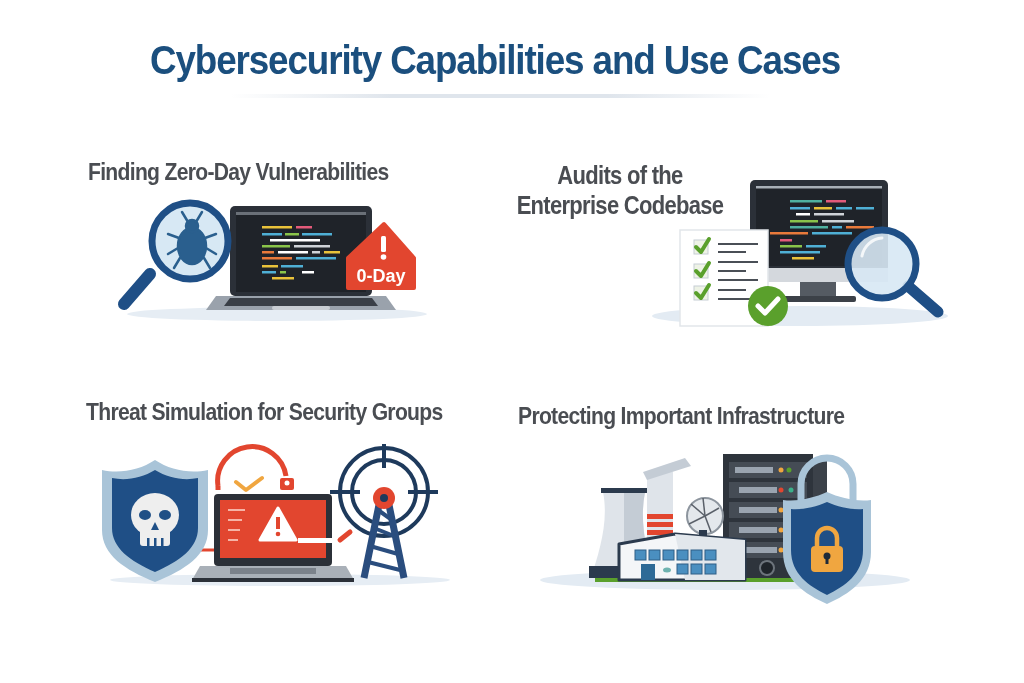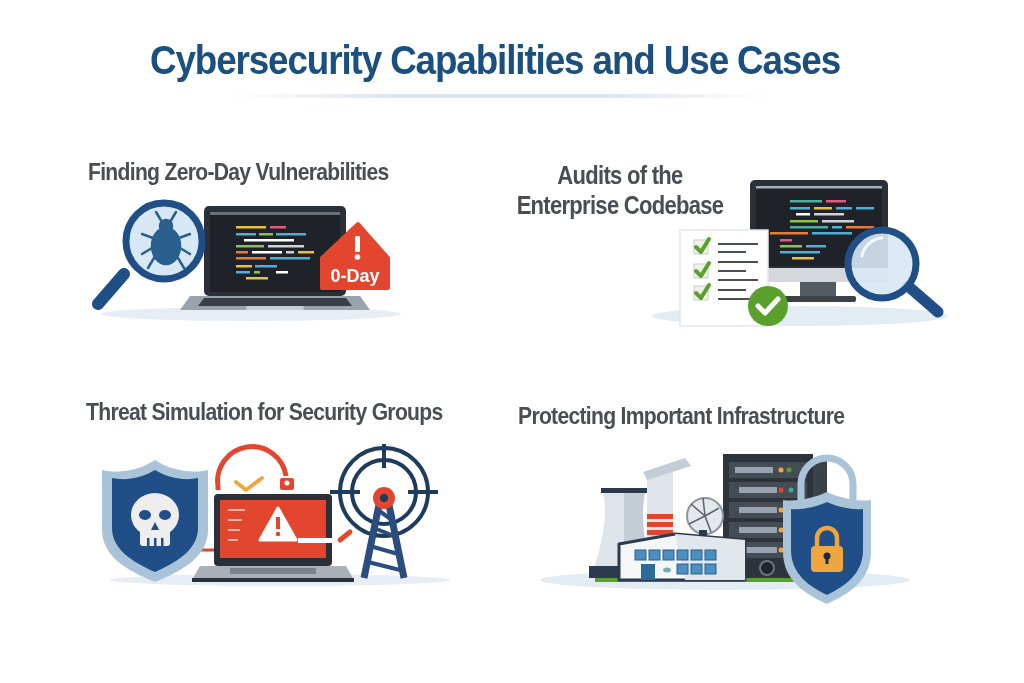--- a/index.html
+++ b/index.html
@@ -42,21 +42,21 @@
   .illus { position: absolute; }
   svg { display: block; }
 </style>
 </head>
 <body>
 
 <div class="title">Cybersecurity Capabilities and Use Cases</div>
 <div class="title-rule"></div>
 
 <div class="panel-title p1">Finding Zero-Day Vulnerabilities</div>
-<div class="illus" style="left:86px;top:196px;">
+<div class="illus" style="left:112px;top:196px;">
   <svg width="330" height="130" viewBox="0 0 330 130">
     <ellipse cx="165" cy="118" rx="150" ry="7" fill="#e6edf4"></ellipse>
 
     <g>
       <rect x="118" y="10" width="142" height="90" rx="5" fill="#2b3038"></rect>
       <rect x="124" y="16" width="130" height="80" fill="#1f2329"></rect>
       <rect x="124" y="16" width="130" height="3" fill="#6a7078"></rect>
       <rect x="150" y="30" width="30" height="2.5" fill="#e9c23a"></rect>
       <rect x="184" y="30" width="16" height="2.5" fill="#e35a7a"></rect>
       <rect x="150" y="37" width="20" height="2.5" fill="#4fb0d6"></rect>

